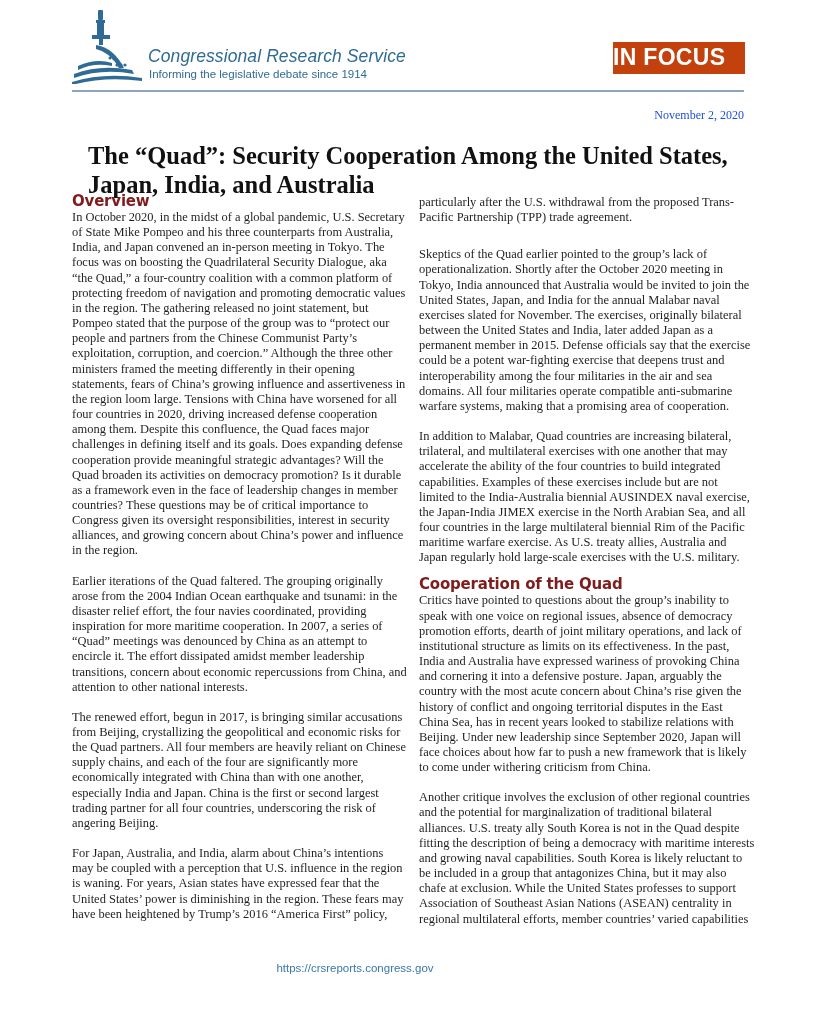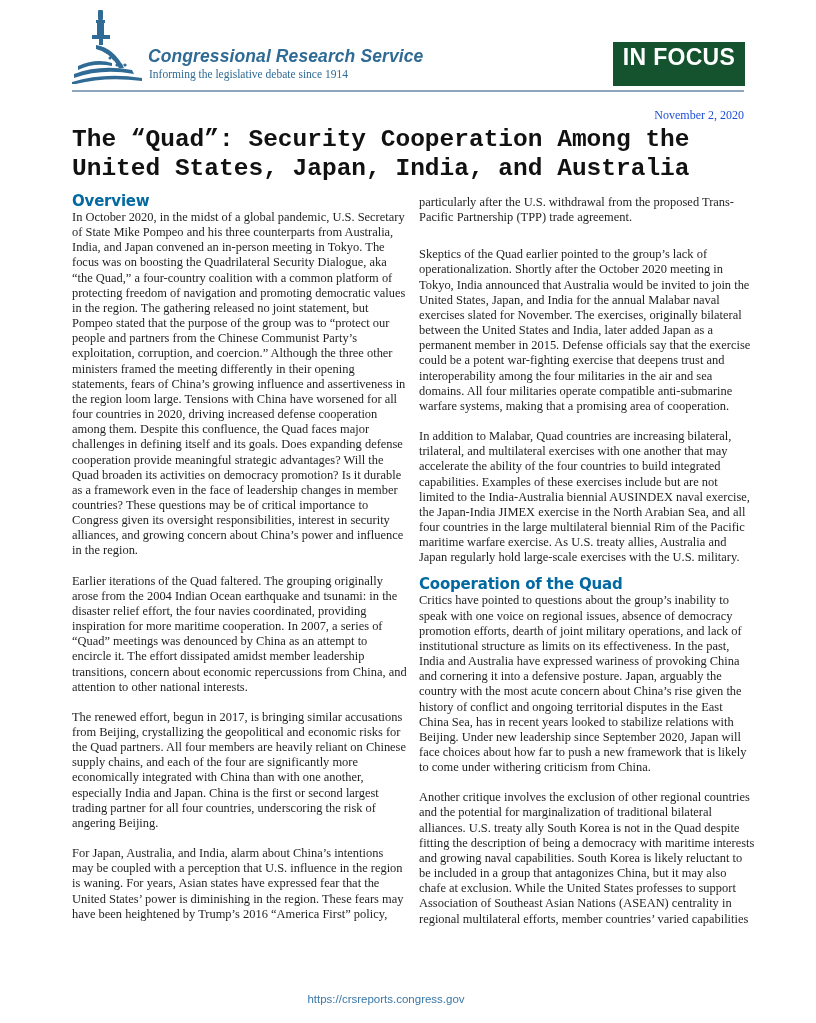--- a/index.html
+++ b/index.html
@@ -1,31 +1,31 @@
 <!DOCTYPE html>
 <html><head>
 <meta charset="utf-8">
 <style>
   html, body { margin: 0; padding: 0; background: #ffffff; }
   body { width: 816px; height: 1023px; position: relative; overflow: hidden; font-family: "Liberation Serif", serif; color: #1a1a1a; }
   .header { position: absolute; left: 0; top: 0; width: 816px; height: 100px; }
   .logo-icon { position: absolute; left: 72px; top: 8px; width: 72px; height: 76px; }
-  .brand-name { position: absolute; left: 148px; top: 46px; font-family: "Liberation Sans", sans-serif; font-style: italic; font-weight: bold; font-size: 17.5px; color: #2f6b94; letter-spacing: 0.1px; white-space: nowrap; }
-  .brand-tagline { position: absolute; left: 149px; top: 68px; font-family: Liberation Serif, serif; font-size: 11.5px; color: #2f6b94; white-space: nowrap; }
-  .badge { position: absolute; left: 613px; top: 42px; width: 132px; height: 44px; background: #14532d; color: #ffffff; font-family: "Liberation Sans", sans-serif; font-weight: bold; font-size: 23px; line-height: 30px; text-align: center; letter-spacing: 0.3px; }
+  .brand-name { position: absolute; left: 148px; top: 46px; font-family: "Liberation Sans", sans-serif; font-style: italic; font-weight: normal; font-size: 17.5px; color: #2f6b94; letter-spacing: 0.1px; white-space: nowrap; }
+  .brand-tagline { position: absolute; left: 149px; top: 68px; font-family: Liberation Sans, sans-serif; font-size: 11.5px; color: #2f6b94; white-space: nowrap; }
+  .badge { position: absolute; left: 613px; top: 42px; width: 132px; height: 32px; background: #c2410c; color: #ffffff; font-family: "Liberation Sans", sans-serif; font-weight: bold; font-size: 23px; line-height: 30px; text-align: left; letter-spacing: 0.3px; }
   .rule { position: absolute; left: 72px; top: 90px; width: 672px; height: 2px; background: #8ea6bd; }
   .date { position: absolute; right: 72px; top: 108px; font-size: 12px; color: #1d4ed8; }
-  .title { position: absolute; left: 72px; top: 125px; width: 680px; font-family: Liberation Mono, monospace; font-weight: bold; font-size: 24.5px; line-height: 29px; color: #111; margin: 0; }
+  .title { position: absolute; left: 72px; top: 125px; width: 680px; font-family: Liberation Serif, serif; font-weight: bold; font-size: 24.5px; line-height: 29px; color: #111; margin: 16px; }
   .col { position: absolute; top: 192px; font-size: 12.45px; line-height: 15.15px; color: #1f1f1f; }
   .col-left { left: 72px; width: 335px; }
   .col-right { left: 419px; width: 336px; top: 195px; }
-  .col h2 { font-family: "DejaVu Sans", sans-serif; font-weight: bold; font-size: 15px; color: #0369a1; margin: 0; line-height: 18px; letter-spacing: -0.2px; }
+  .col h2 { font-family: "DejaVu Sans", sans-serif; font-weight: bold; font-size: 15px; color: #7f1d1d; margin: 0; line-height: 18px; letter-spacing: -0.2px; }
   .col p { margin: 0 0 15px 0; }
   .col-right h2 { margin-top: 3px; }
-  .footer-link { position: absolute; left: 0; width: 710px; top: 993px; text-align: center; font-family: "Liberation Sans", sans-serif; font-size: 11.5px; color: #3a78a8; padding-left: 31px; }
+  .footer-link { position: absolute; left: 0; width: 710px; top: 962px; text-align: center; font-family: "Liberation Sans", sans-serif; font-size: 11.5px; color: #3a78a8; }
 </style>
 </head>
 <body>
 
 <div class="header">
   <svg class="logo-icon" viewBox="0 0 72 76">
     <g fill="#2f6b94">
       <rect x="26" y="2" width="5" height="10" rx="1"></rect>
       <rect x="24" y="12" width="9" height="3"></rect>
       <rect x="25" y="15" width="7" height="12"></rect>

